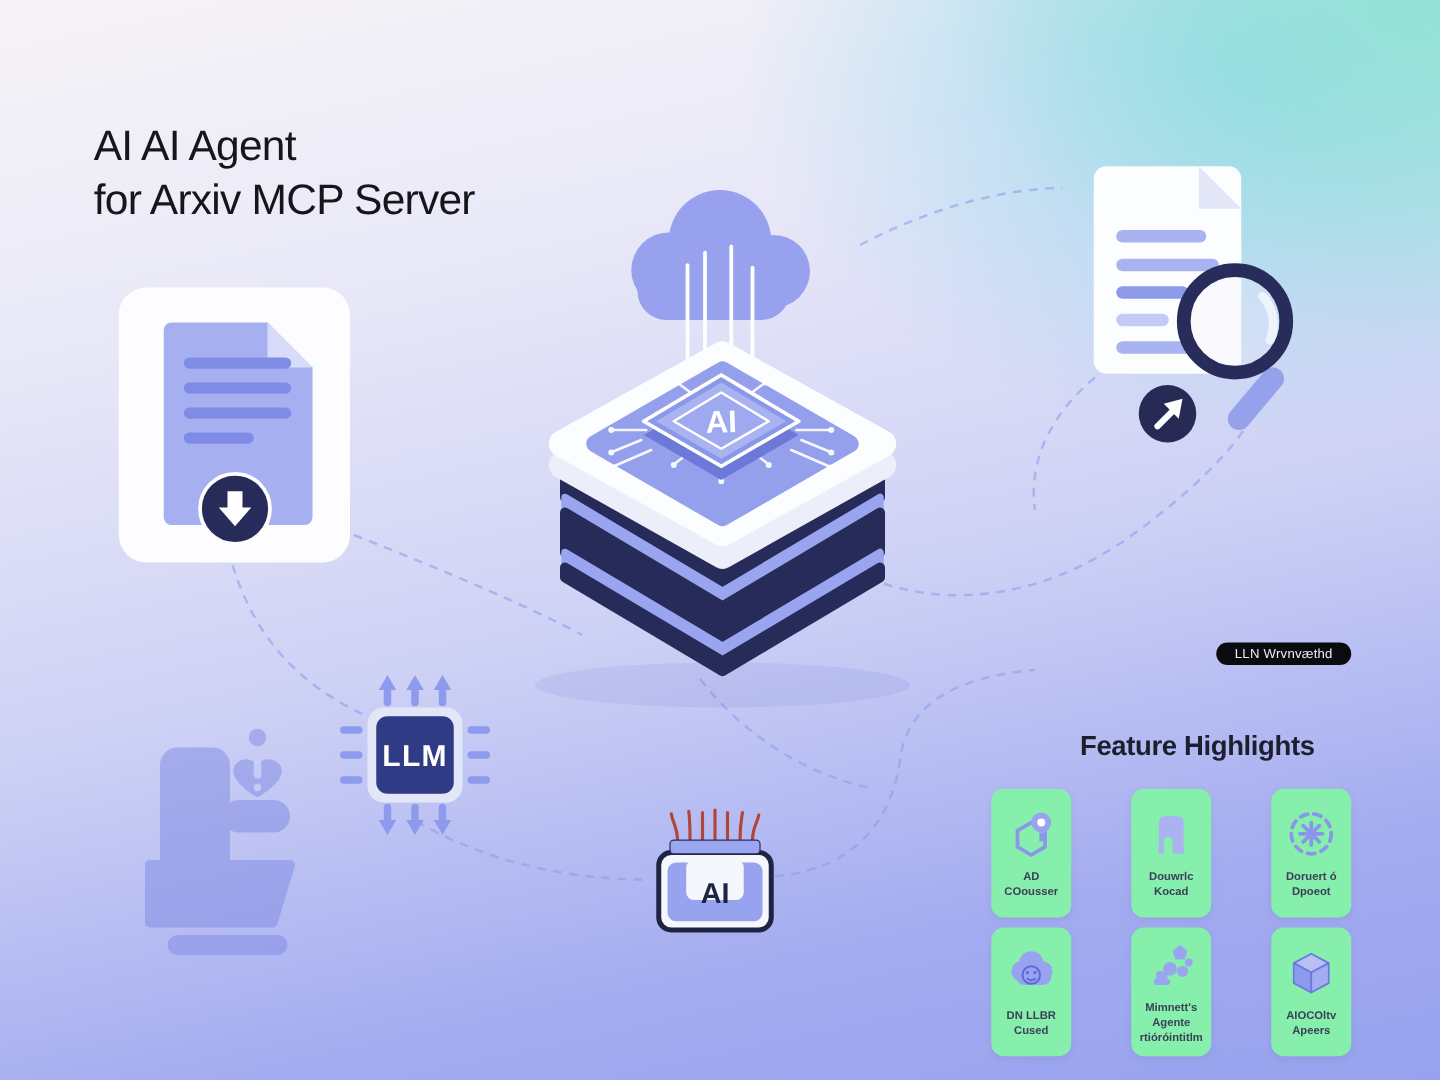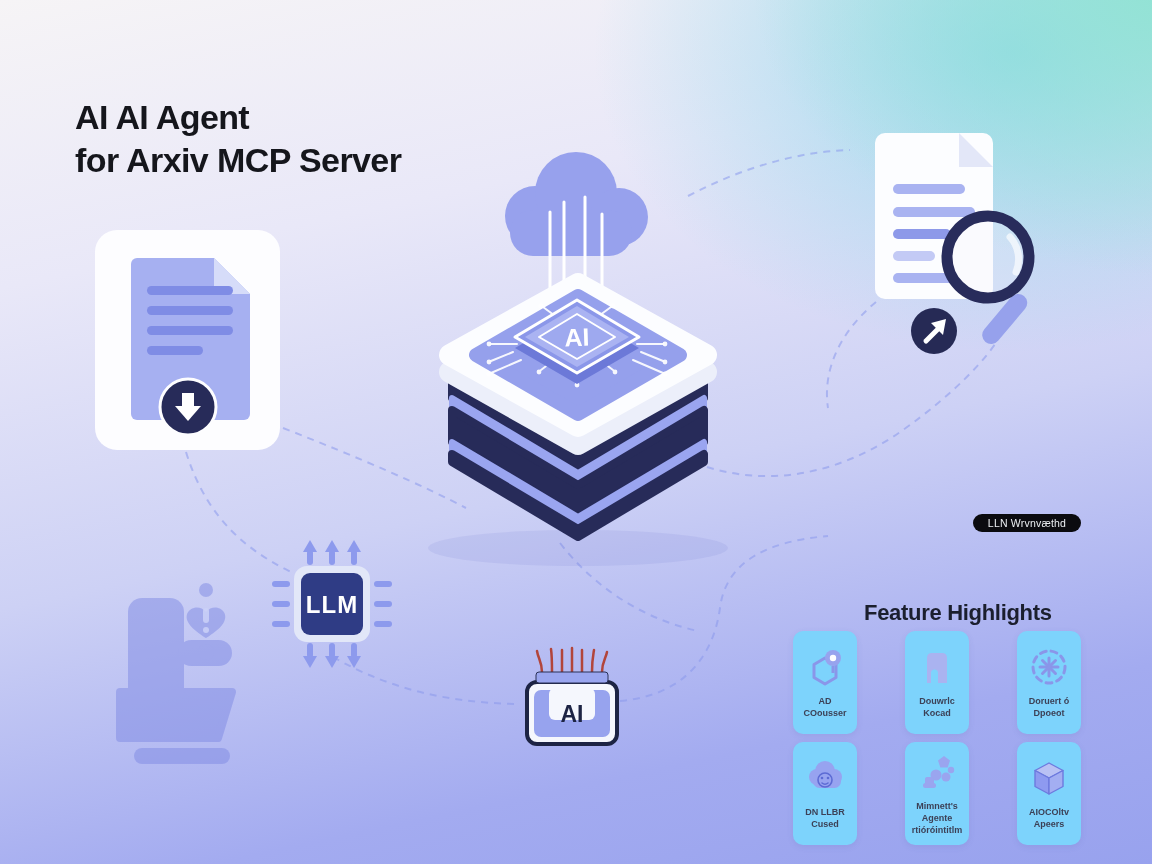--- a/index.html
+++ b/index.html
@@ -9,43 +9,43 @@
     position:relative;
     background:
       radial-gradient(ellipse 620px 420px at 103% -2%, #8fe3d2 0%, rgba(143,227,210,0) 70%),
       radial-gradient(ellipse 700px 500px at 88% 6%, rgba(140,214,235,.85) 0%, rgba(140,214,235,0) 60%),
       linear-gradient(168deg, #f6f4f6 0%, #e9e8f8 26%, #cdd1f5 55%, #a3abf0 82%, #98a2ee 100%);
   }
   .abs { position:absolute; }
 
   .title {
     left:75px; top:96px;
-    font-size:34px; font-weight:700; color:#15161c;
+    font-size:34px; font-weight:400; color:#15161c;
     line-height:1.26; letter-spacing:-0.6px;
   }
 
   .pill {
     left:973px; top:514px; width:108px; height:18px;
     background:#0b0b0f; border-radius:18px;
     display:flex; align-items:center; justify-content:center;
     color:#eceff2; font-size:10.5px; letter-spacing:.2px;
     cursor:pointer;
   }
 
   .features-heading {
-    left:864px; top:600px;
+    left:864px; top:584px;
     font-size:22px; font-weight:700; color:#1b1f2e; letter-spacing:-0.3px;
   }
 
   .cards-grid {
     left:753px; top:631px;
     display:grid; grid-template-columns:repeat(3,104px); grid-auto-rows:103px; gap:8px;
   }
   .card {
-    background:#7dd3fc; border-radius:10px;
+    background:#86efac; border-radius:10px;
     display:flex; flex-direction:column; align-items:center; justify-content:center;
     gap:7px; box-shadow:0 2px 6px rgba(70,80,150,.10);
     cursor:pointer;
     margin-left:40px;
   }
   .card-label {
     font-size:9px; font-weight:700; color:#3c4157;
     text-align:center; line-height:1.3; padding:0 7px;
   }
 

